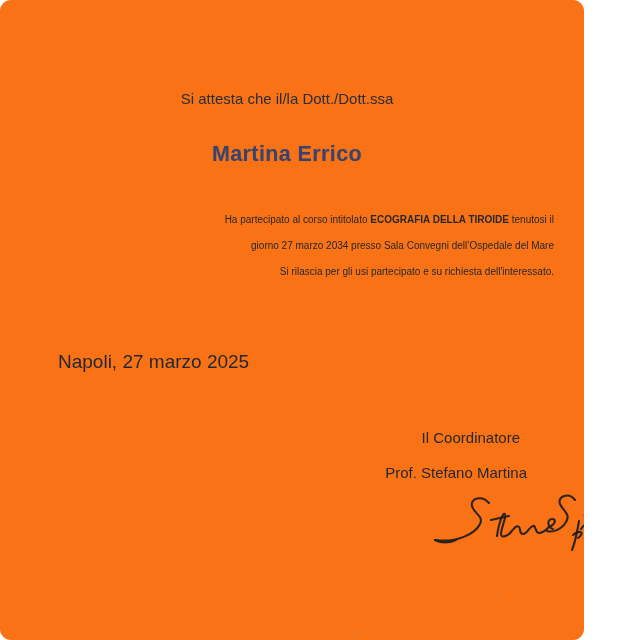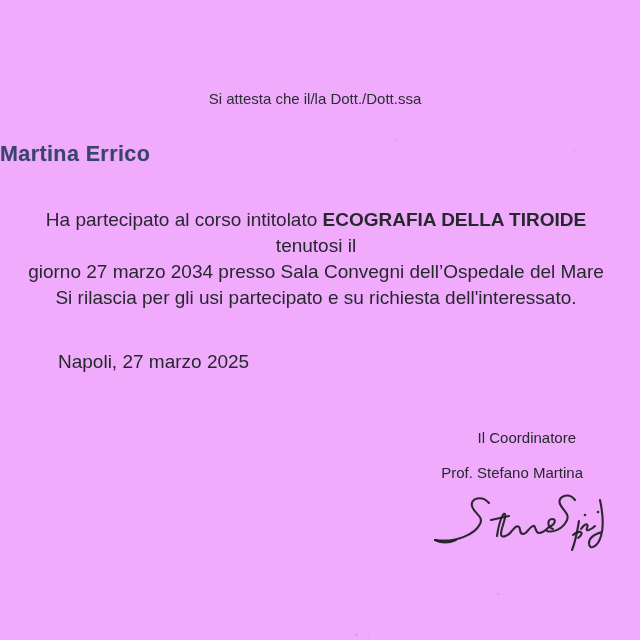--- a/index.html
+++ b/index.html
@@ -1,45 +1,47 @@
 <!DOCTYPE html>
 <html><head>
 <meta charset="utf-8">
 <style>
   html, body { margin: 0; padding: 0; background: #ffffff; }
   .page {
     position: relative;
-    width: 640px;
+    width: 584px;
     height: 640px;
-    background: #f0abfc;
+    background: #f97316;
     font-family: "Liberation Sans", "DejaVu Sans", sans-serif;
     color: #26282e;
     overflow: hidden;
+    border-radius: 11px;
   }
   .intro-line {
     position: absolute;
     top: 90px; left: 0; right: 10px;
     text-align: center;
     font-size: 15px;
     color: #2a2d33;
   }
   .recipient-name {
     position: absolute;
     top: 142px; left: 0; right: 10px;
+    text-align: center;
     font-size: 21.5px;
     font-weight: bold;
     letter-spacing: 0.4px;
     color: #39436b;
     text-shadow: 0 0 1px rgba(70, 90, 140, 0.35);
   }
   .body-text {
     position: absolute;
     top: 207px; left: 22px; right: 30px;
-    text-align: center;
-    font-size: 19px;
+    text-align: right;
+    font-size: 10px;
     line-height: 26px;
     color: #26282e;
   }
   .course-title { font-weight: bold; }
   .place-date {
     position: absolute;
     left: 58px; top: 351px;
     font-size: 19px;
     text-align: right;
   }

